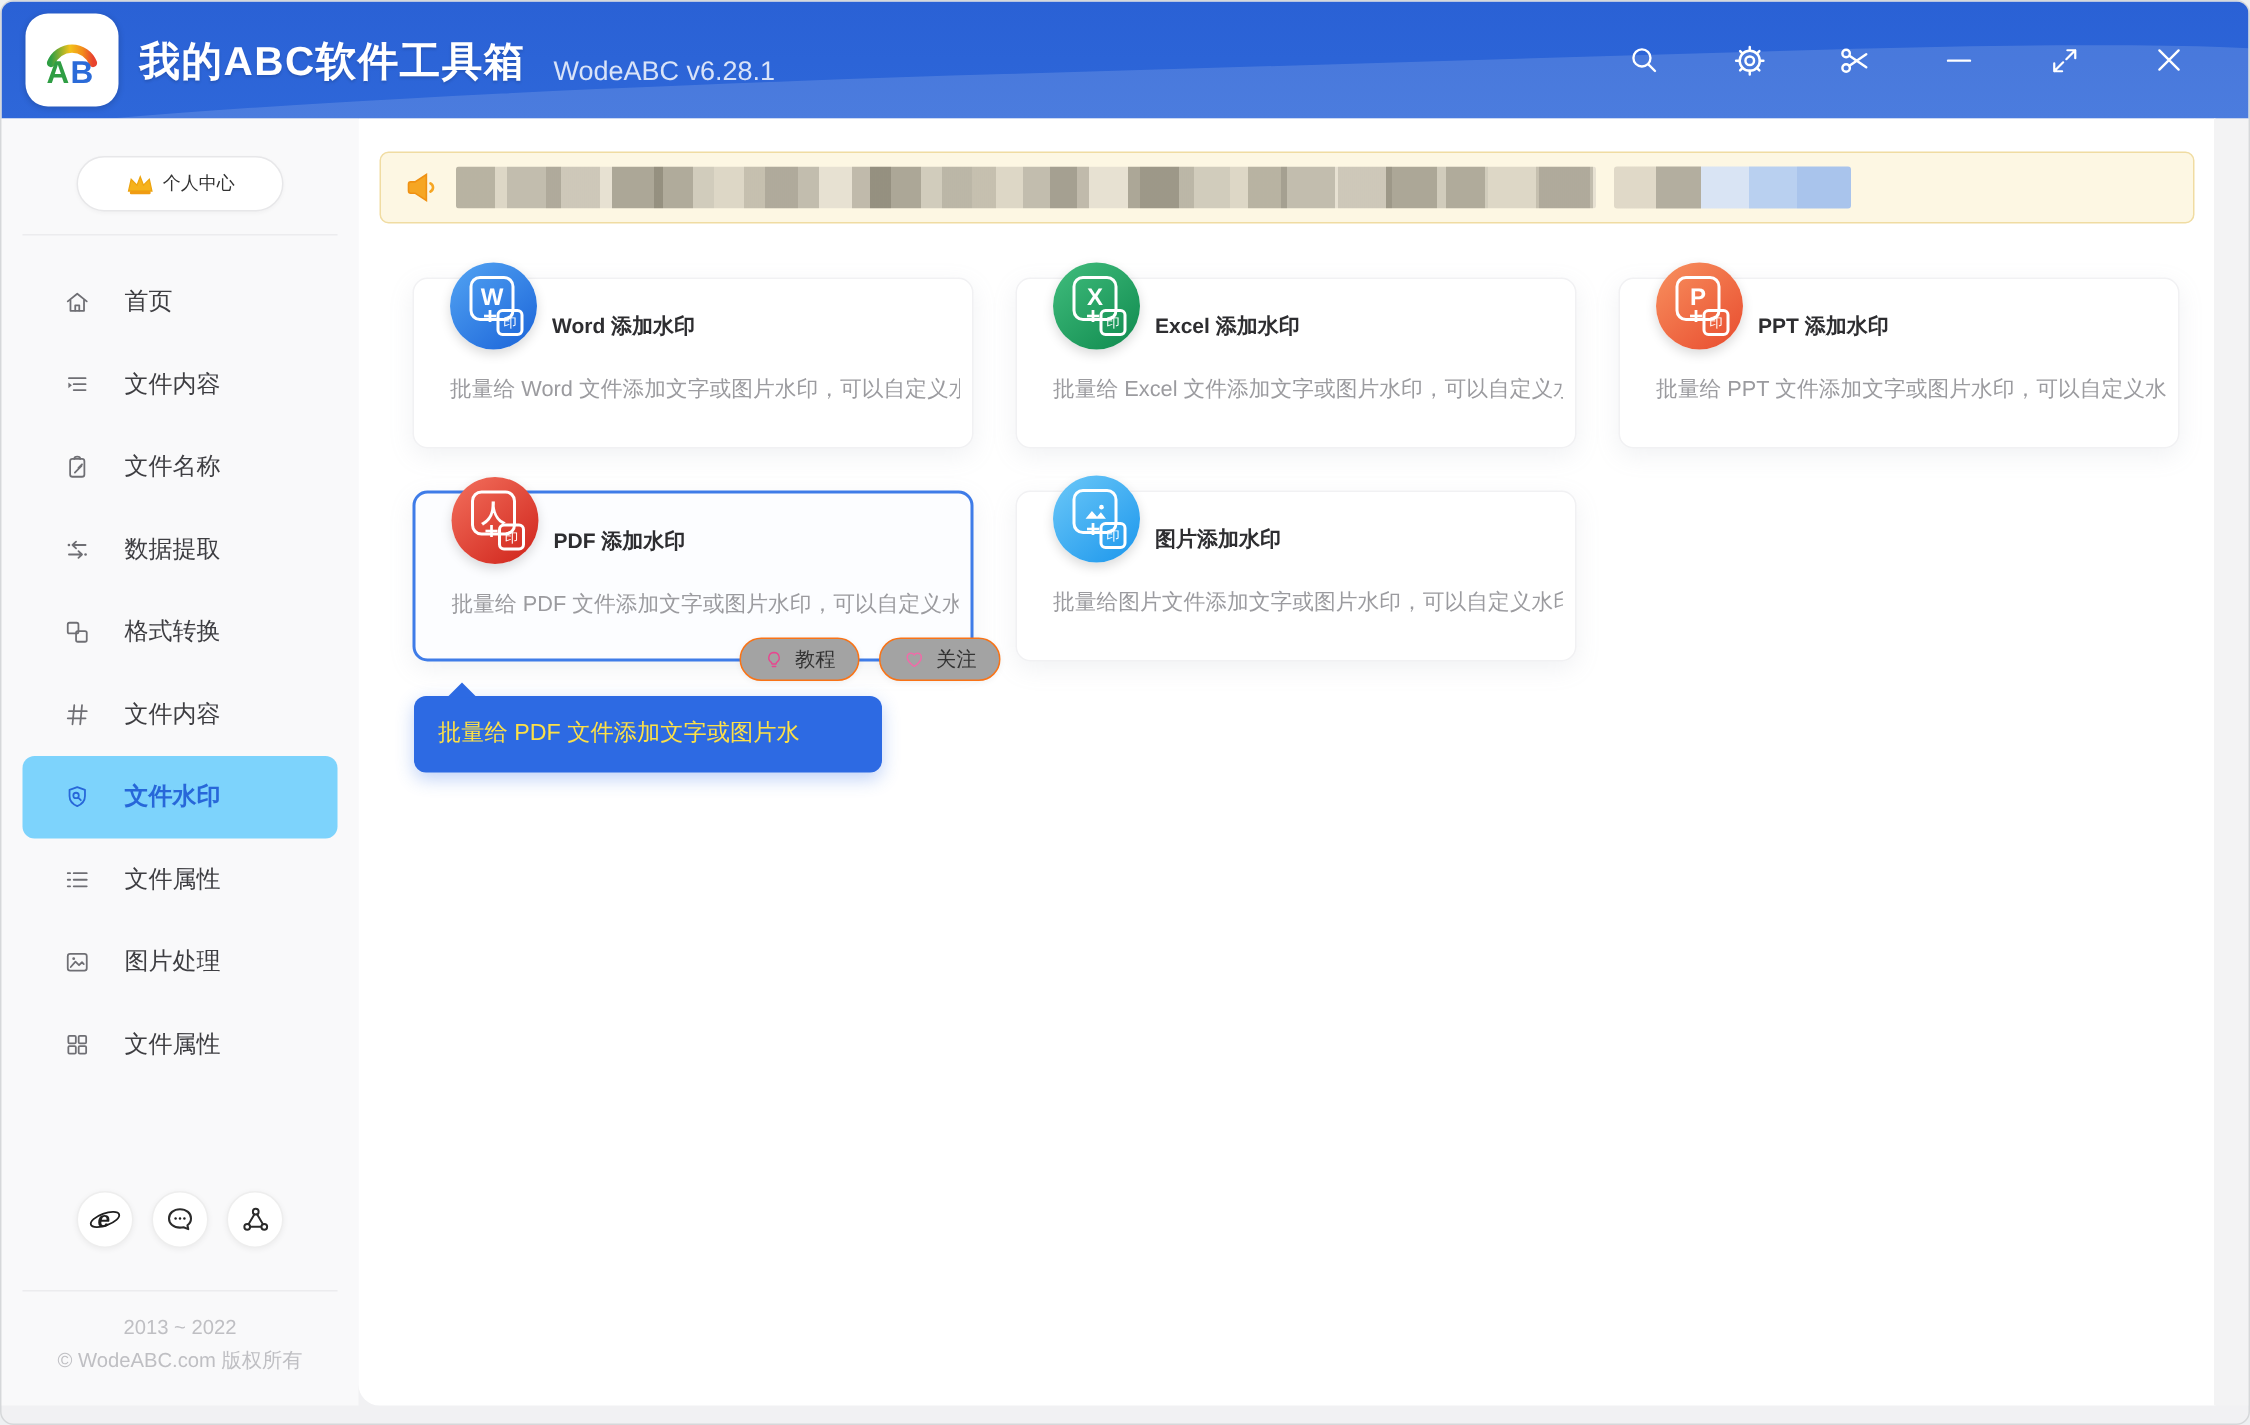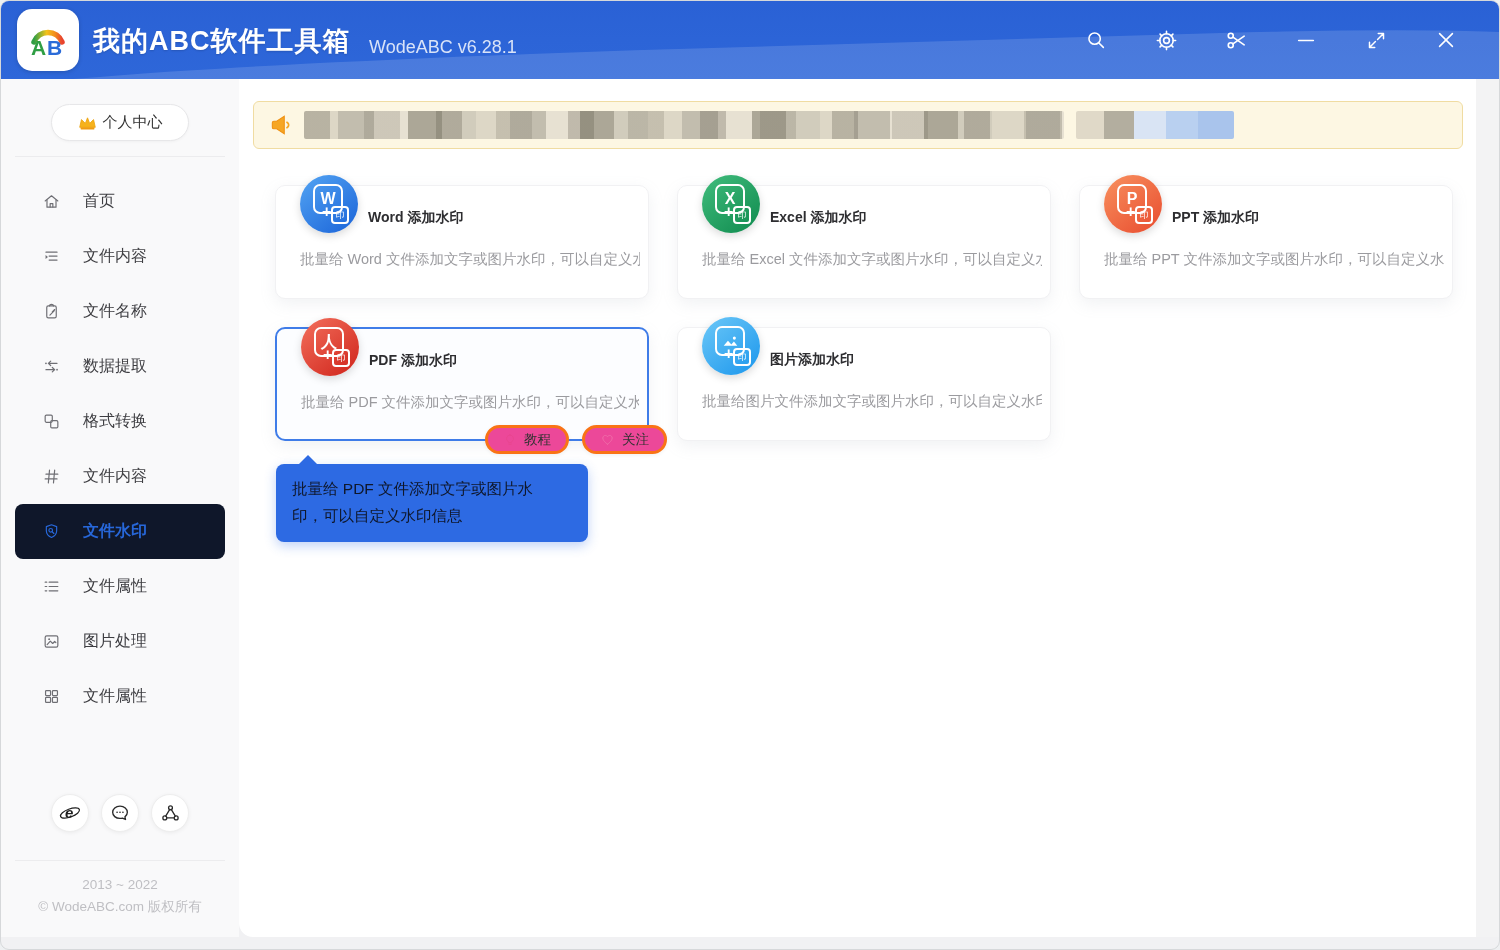--- a/index.html
+++ b/index.html
@@ -24,30 +24,30 @@
 
   
   .app-body { position:absolute; left:0; top:78px; right:0; bottom:12px; display:flex; }
   .sidebar { width:238px; background:#f9f9fa; position:relative; flex:none; }
   .main { flex:1; background:#ffffff; margin-right:23px; border-radius:0 0 0 14px; position:relative; }
   .scrollstrip { position:absolute; right:0; top:78px; bottom:12px; width:23px; background:#f3f3f4; }
 
   
   .pc-btn { position:absolute; left:50px; top:25px; width:138px; height:37px; background:#fff;
     border:1px solid #e7e7e9; border-radius:19px; display:flex; align-items:center; justify-content:center;
-    gap:6px; font-size:15px; color:#333; cursor:pointer; box-shadow:0 1px 3px rgba(0,0,0,.04); }
+    gap:6px; font-size:12px; color:#333; cursor:pointer; box-shadow:0 1px 3px rgba(0,0,0,.04); }
   .sb-divider { position:absolute; left:14px; right:14px; height:1px; background:#ececee; }
   .sb-div-top { top:77px; }
   .sb-div-bottom { top:781px; }
   .nav { position:absolute; left:14px; right:14px; top:95px; }
   .nav-item { height:55px; display:flex; align-items:center; padding-left:26px; gap:22px;
     border-radius:8px; cursor:pointer; color:#3e3e42; font-size:16px;text-align:center; }
   .nav-item .nav-ic { width:20px; height:20px; display:flex; align-items:center; justify-content:center; }
   .nav-item svg { stroke:#6f6f74; fill:none; stroke-width:1.5; stroke-linecap:round; stroke-linejoin:round; }
-  .nav-item.active { background:#0f172a; color:#2767d9; font-weight:bold; }
+  .nav-item.active { background:#7dd3fc; color:#2767d9; font-weight:bold; }
   .nav-item.active svg { stroke:#2767d9; }
   .social { position:absolute; left:0; right:0; top:715px; display:flex; justify-content:center; gap:12px; }
   .circle-btn { width:38px; height:38px; border-radius:50%; background:#fff; border:1px solid #eeeeee;
     display:flex; align-items:center; justify-content:center; cursor:pointer; box-shadow:0 1px 4px rgba(0,0,0,.06); }
   .circle-btn svg { stroke:#2b2b2b; fill:none; stroke-width:1.5; stroke-linecap:round; stroke-linejoin:round; }
   .sb-footer { position:absolute; left:0; right:0; top:795px; text-align:center; color:#bfbfc3; font-size:13.5px; line-height:22px; }
 
   
   .banner { position:relative; margin:22px 14px 0 14px; height:48px; background:#fdf7e3;
     border:1px solid #f0dca2; border-radius:6px; display:flex; align-items:center; padding:0 14px; gap:10px; cursor:pointer; }
@@ -76,28 +76,28 @@
   .doc-box { position:absolute; left:13px; top:9px; width:30px; height:30px; border:2.5px solid #fff;
     border-radius:7px; display:flex; align-items:center; justify-content:center;
     color:#fff; font-weight:bold; font-size:16px; }
   .plusmark { position:absolute; left:22px; top:28px; color:#fff; font-size:16px; font-weight:bold; }
   .stamp { position:absolute; left:31px; top:31px; width:18px; height:18px; border:2px solid #fff;
     border-radius:4px; color:#fff; font-size:9px; display:flex; align-items:center; justify-content:center; }
   .card-title { position:absolute; left:92px; top:23px; font-size:14px; font-weight:bold; color:#2d2d30; }
   .card-desc { position:absolute; left:24px; top:64px; right:8px; font-size:14.5px; color:#9b9b9f;
     white-space:nowrap; overflow:hidden; }
   .pill-row { position:absolute; bottom:-15px; right:-20px; display:flex; gap:13px; }
-  .pill { height:29px; padding:0 15px; background:#ec4899; border:3px solid #f97316; border-radius:15px;
+  .pill { height:29px; padding:0 15px; background:#a3a3a3; border:1px solid #f97316; border-radius:15px;
     display:flex; align-items:center; gap:7px; font-size:13.5px; color:#333; cursor:pointer;
     box-shadow:0 1px 4px rgba(0,0,0,.06); }
   .pill svg { fill:none; stroke-width:1.6; stroke-linecap:round; stroke-linejoin:round; }
 
   
   .tooltip { position:absolute; left:37px; top:385px; width:312px; background:#2d6ae3; border-radius:8px;
-    padding:11px 16px 13px 16px; color:#0f172a; font-size:15.5px; line-height:27px;
+    padding:11px 16px 13px 16px; color:#fde047; font-size:15.5px; line-height:27px;
     box-shadow:0 4px 12px rgba(45,106,227,.3); }
   .tooltip .arrow { position:absolute; left:22px; top:-9px; width:0; height:0;
     border-left:10px solid transparent; border-right:10px solid transparent; border-bottom:10px solid #2d6ae3; }
 </style>
 </head>
 <body>
 
 <div class="window">
 
   <div class="titlebar">
@@ -380,20 +380,19 @@
             <span class="stamp">印</span>
           </div>
           <div class="card-title">图片添加水印</div>
           <div class="card-desc">批量给图片文件添加文字或图片水印，可以自定义水印信息</div>
         </div>
       </div>
 
       <div class="tooltip">
         <div class="arrow"></div>
         <div>批量给 PDF 文件添加文字或图片水</div>
-        <div>印，可以自定义水印信息</div>
       </div>
 
     </div>
   </div>
 
   <div class="scrollstrip"></div>
 </div>
 
 </body></html>

